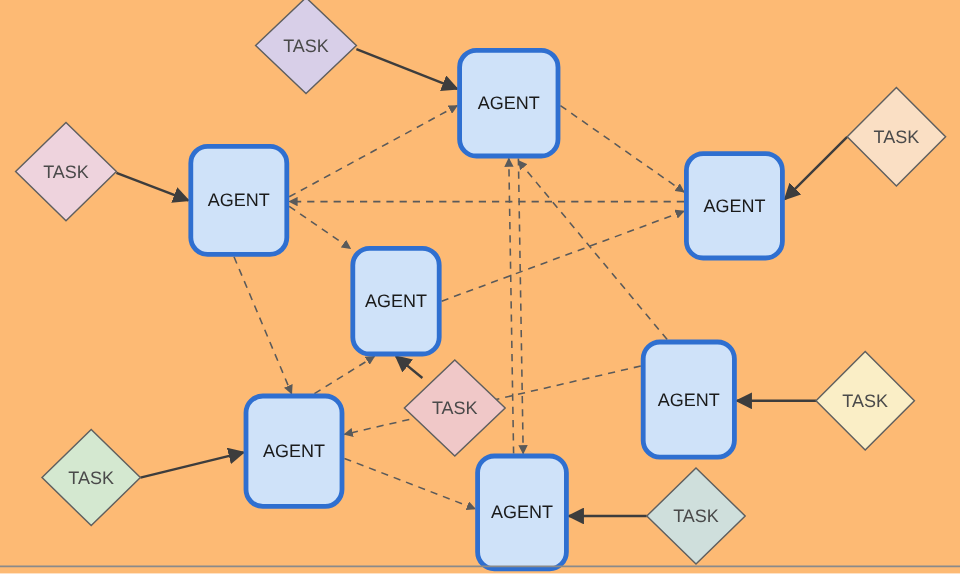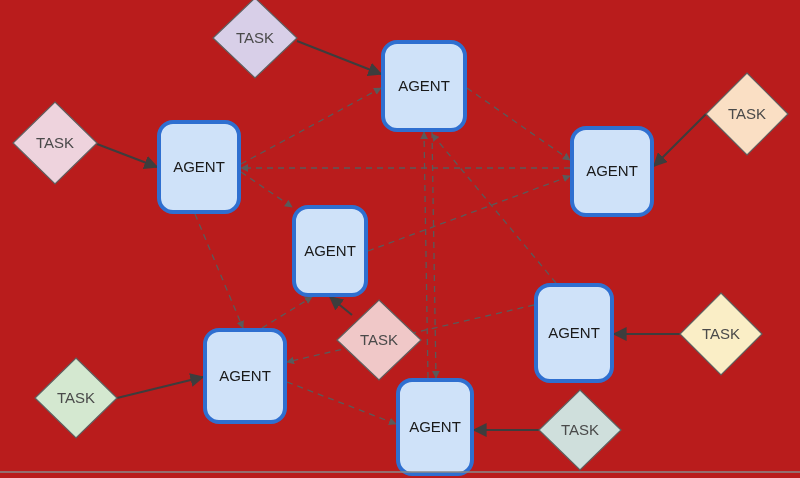--- a/index.html
+++ b/index.html
@@ -10,21 +10,21 @@
   body {
     width: 800px;
     height: 478px;
     font-family: "Liberation Sans", sans-serif;
     overflow: hidden;
   }
   #canvas {
     position: relative;
     width: 800px;
     height: 478px;
-    background: #b91c1c;
+    background: #fdba74;
   }
   svg#diagram {
     display: block;
     width: 800px;
     height: 478px;
   }
   .agent-rect {
     fill: #cfe2f9;
     stroke: #2f6fd0;
     stroke-width: 4;

